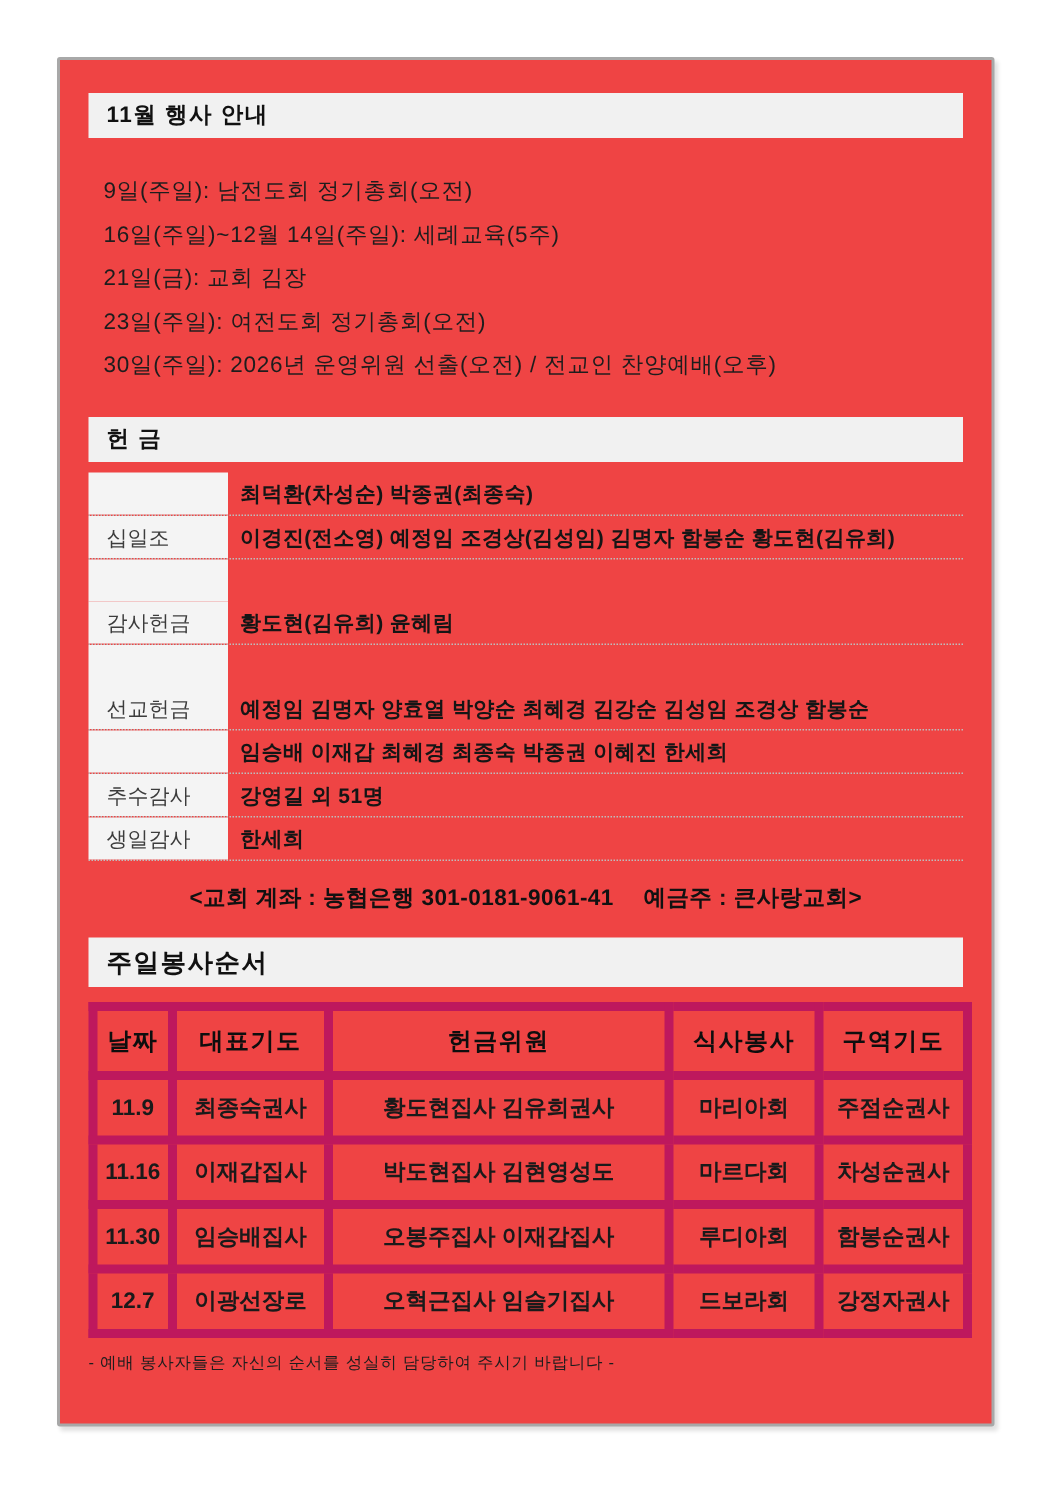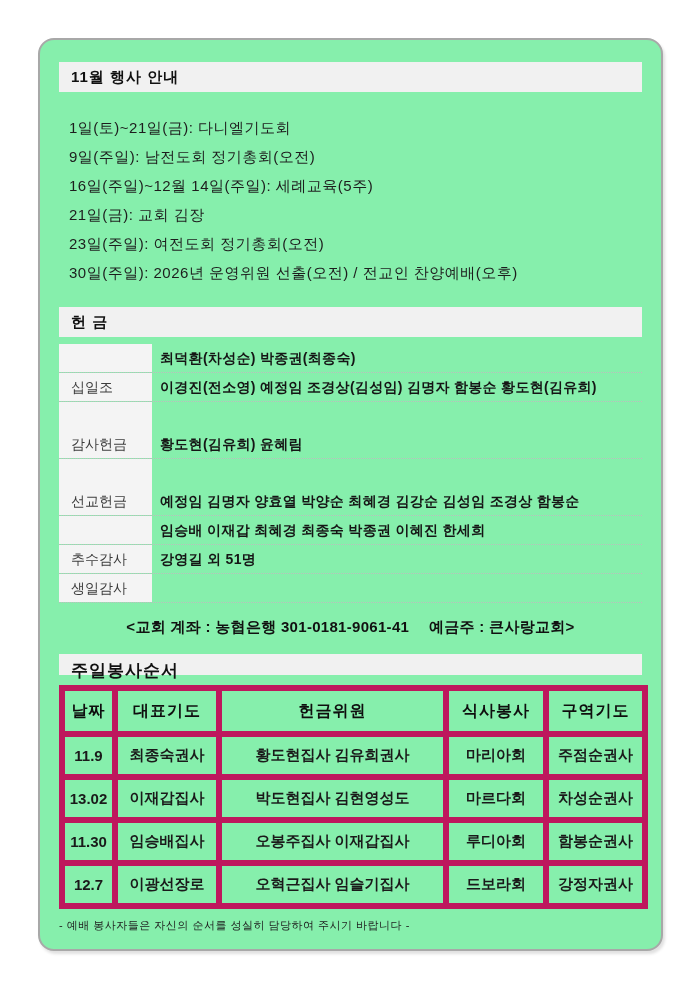--- a/index.html
+++ b/index.html
@@ -7,22 +7,22 @@
     width:700px; height:992px;
     background:#ffffff;
     font-family:"Liberation Sans","DejaVu Sans",sans-serif;
     position:relative;
   }
   .sheet {
     position:absolute; left:38px; top:38px;
     width:625px; height:913px;
     box-sizing:border-box;
     border:2px solid #a8a8a8;
-    border-radius:16px;
-    background:#86efac;
+    border-radius:2px;
+    background:#ef4444;
     box-shadow:2px 3px 3px rgba(0,0,0,0.12);
     padding:0 19px;
     overflow:hidden;
   }
   .bar {
     height:30px; line-height:30px;
     background:#f1f1f1;
     font-weight:bold; font-size:15px; color:#111;
     padding-left:12px;
     letter-spacing:1px;
@@ -43,21 +43,21 @@
     flex:none;
   }
   .o-text {
     flex:1; font-weight:bold; font-size:14px; color:#151515;
     padding-left:8px; letter-spacing:0.3px;
   }
   .account {
     margin-top:15px; text-align:center;
     font-weight:bold; font-size:15px; color:#111; letter-spacing:0.3px;
   }
-  .bar3 { margin-top:17px; height:21px; line-height:33px; font-size:17px; }
+  .bar3 { margin-top:17px; height:33px; line-height:33px; font-size:17px; }
   table.duty {
     margin-top:10px; width:100%;
     border-collapse:collapse; table-layout:fixed;
   }
   .duty th, .duty td {
     border:6px solid #be185d; text-align:center; vertical-align:middle;
     overflow:hidden; white-space:nowrap;
   }
   .duty th { height:38px; font-size:16px; font-weight:bold; color:#0e0e0e; letter-spacing:1px; }
   .duty td { height:35px; font-size:15px; font-weight:bold; color:#1a1a1a; }
@@ -65,21 +65,20 @@
   .footnote { margin-top:9px; text-align:left; font-size:11px; color:#1d1d1d; letter-spacing:0.5px; }
 </style>
 </head>
 <body>
 
 <div class="sheet">
 
   <div class="bar bar1">11월 행사 안내</div>
 
   <div class="events">
-    <div class="event">1일(토)~21일(금): 다니엘기도회</div>
     <div class="event">9일(주일): 남전도회 정기총회(오전)</div>
     <div class="event">16일(주일)~12월 14일(주일): 세례교육(5주)</div>
     <div class="event">21일(금): 교회 김장</div>
     <div class="event">23일(주일): 여전도회 정기총회(오전)</div>
     <div class="event">30일(주일): 2026년 운영위원 선출(오전) / 전교인 찬양예배(오후)</div>
   </div>
 
   <div class="bar bar2">헌 금</div>
 
   <div class="offering">
@@ -110,20 +109,21 @@
     <div class="o-row">
       <div class="o-label"></div>
       <div class="o-text">임승배 이재갑 최혜경 최종숙 박종권 이혜진 한세희</div>
     </div>
     <div class="o-row">
       <div class="o-label">추수감사</div>
       <div class="o-text">강영길 외 51명</div>
     </div>
     <div class="o-row">
       <div class="o-label">생일감사</div>
+      <div class="o-text">한세희</div>
     </div>
   </div>
 
   <div class="account">&lt;교회 계좌 : 농협은행 301-0181-9061-41　 예금주 : 큰사랑교회&gt;</div>
 
   <div class="bar bar3">주일봉사순서</div>
 
   <table class="duty">
     <colgroup>
       <col style="width:53px">
@@ -143,21 +143,21 @@
     </thead>
     <tbody>
       <tr>
         <td class="date">11.9</td>
         <td>최종숙권사</td>
         <td>황도현집사 김유희권사</td>
         <td>마리아회</td>
         <td>주점순권사</td>
       </tr>
       <tr>
-        <td class="date">13.02</td>
+        <td class="date">11.16</td>
         <td>이재갑집사</td>
         <td>박도현집사 김현영성도</td>
         <td>마르다회</td>
         <td>차성순권사</td>
       </tr>
       <tr>
         <td class="date">11.30</td>
         <td>임승배집사</td>
         <td>오봉주집사 이재갑집사</td>
         <td>루디아회</td>

